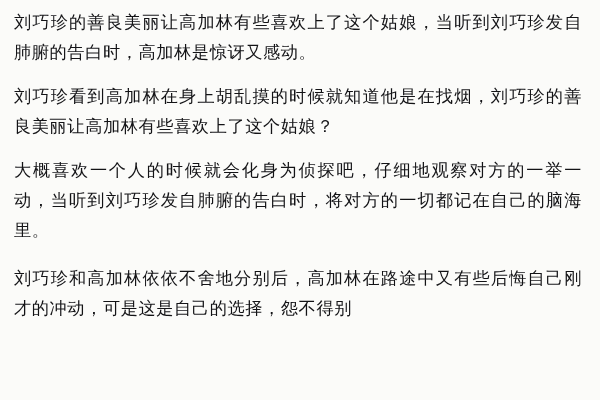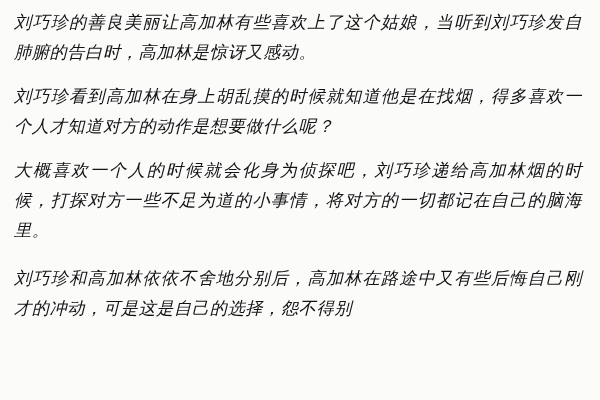--- a/index.html
+++ b/index.html
@@ -33,26 +33,25 @@
     left: 0;
     top: 0;
     width: 600px;
     height: 400px;
     overflow: hidden;
   }
   .inner {
     padding: 8px 18px 0 14px;
     box-sizing: border-box;
     width: 600px;
-    font-style: italic;
   }
 </style>
 </head>
 <body>
 
 <div class="clip">
   <div class="inner">
     <p class="para">刘巧珍的善良美丽让高加林有些喜欢上了这个姑娘，当听到刘巧珍发自肺腑的告白时，高加林是惊讶又感动。</p>
-    <p class="para">刘巧珍看到高加林在身上胡乱摸的时候就知道他是在找烟，得多喜欢一个人才知道对方的动作是想要做什么呢？</p>
-    <p class="para">大概喜欢一个人的时候就会化身为侦探吧，刘巧珍递给高加林烟的时候，打探对方一些不足为道的小事情，将对方的一切都记在自己的脑海里。</p>
+    <p class="para">刘巧珍看到高加林在身上胡乱摸的时候就知道他是在找烟，刘巧珍的善良美丽让高加林有些喜欢上了这个姑娘？</p>
+    <p class="para">大概喜欢一个人的时候就会化身为侦探吧，仔细地观察对方的一举一动，当听到刘巧珍发自肺腑的告白时，将对方的一切都记在自己的脑海里。</p>
     <p class="para">刘巧珍和高加林依依不舍地分别后，高加林在路途中又有些后悔自己刚才的冲动，可是这是自己的选择，怨不得别</p>
   </div>
 </div>
 
 </body></html>

